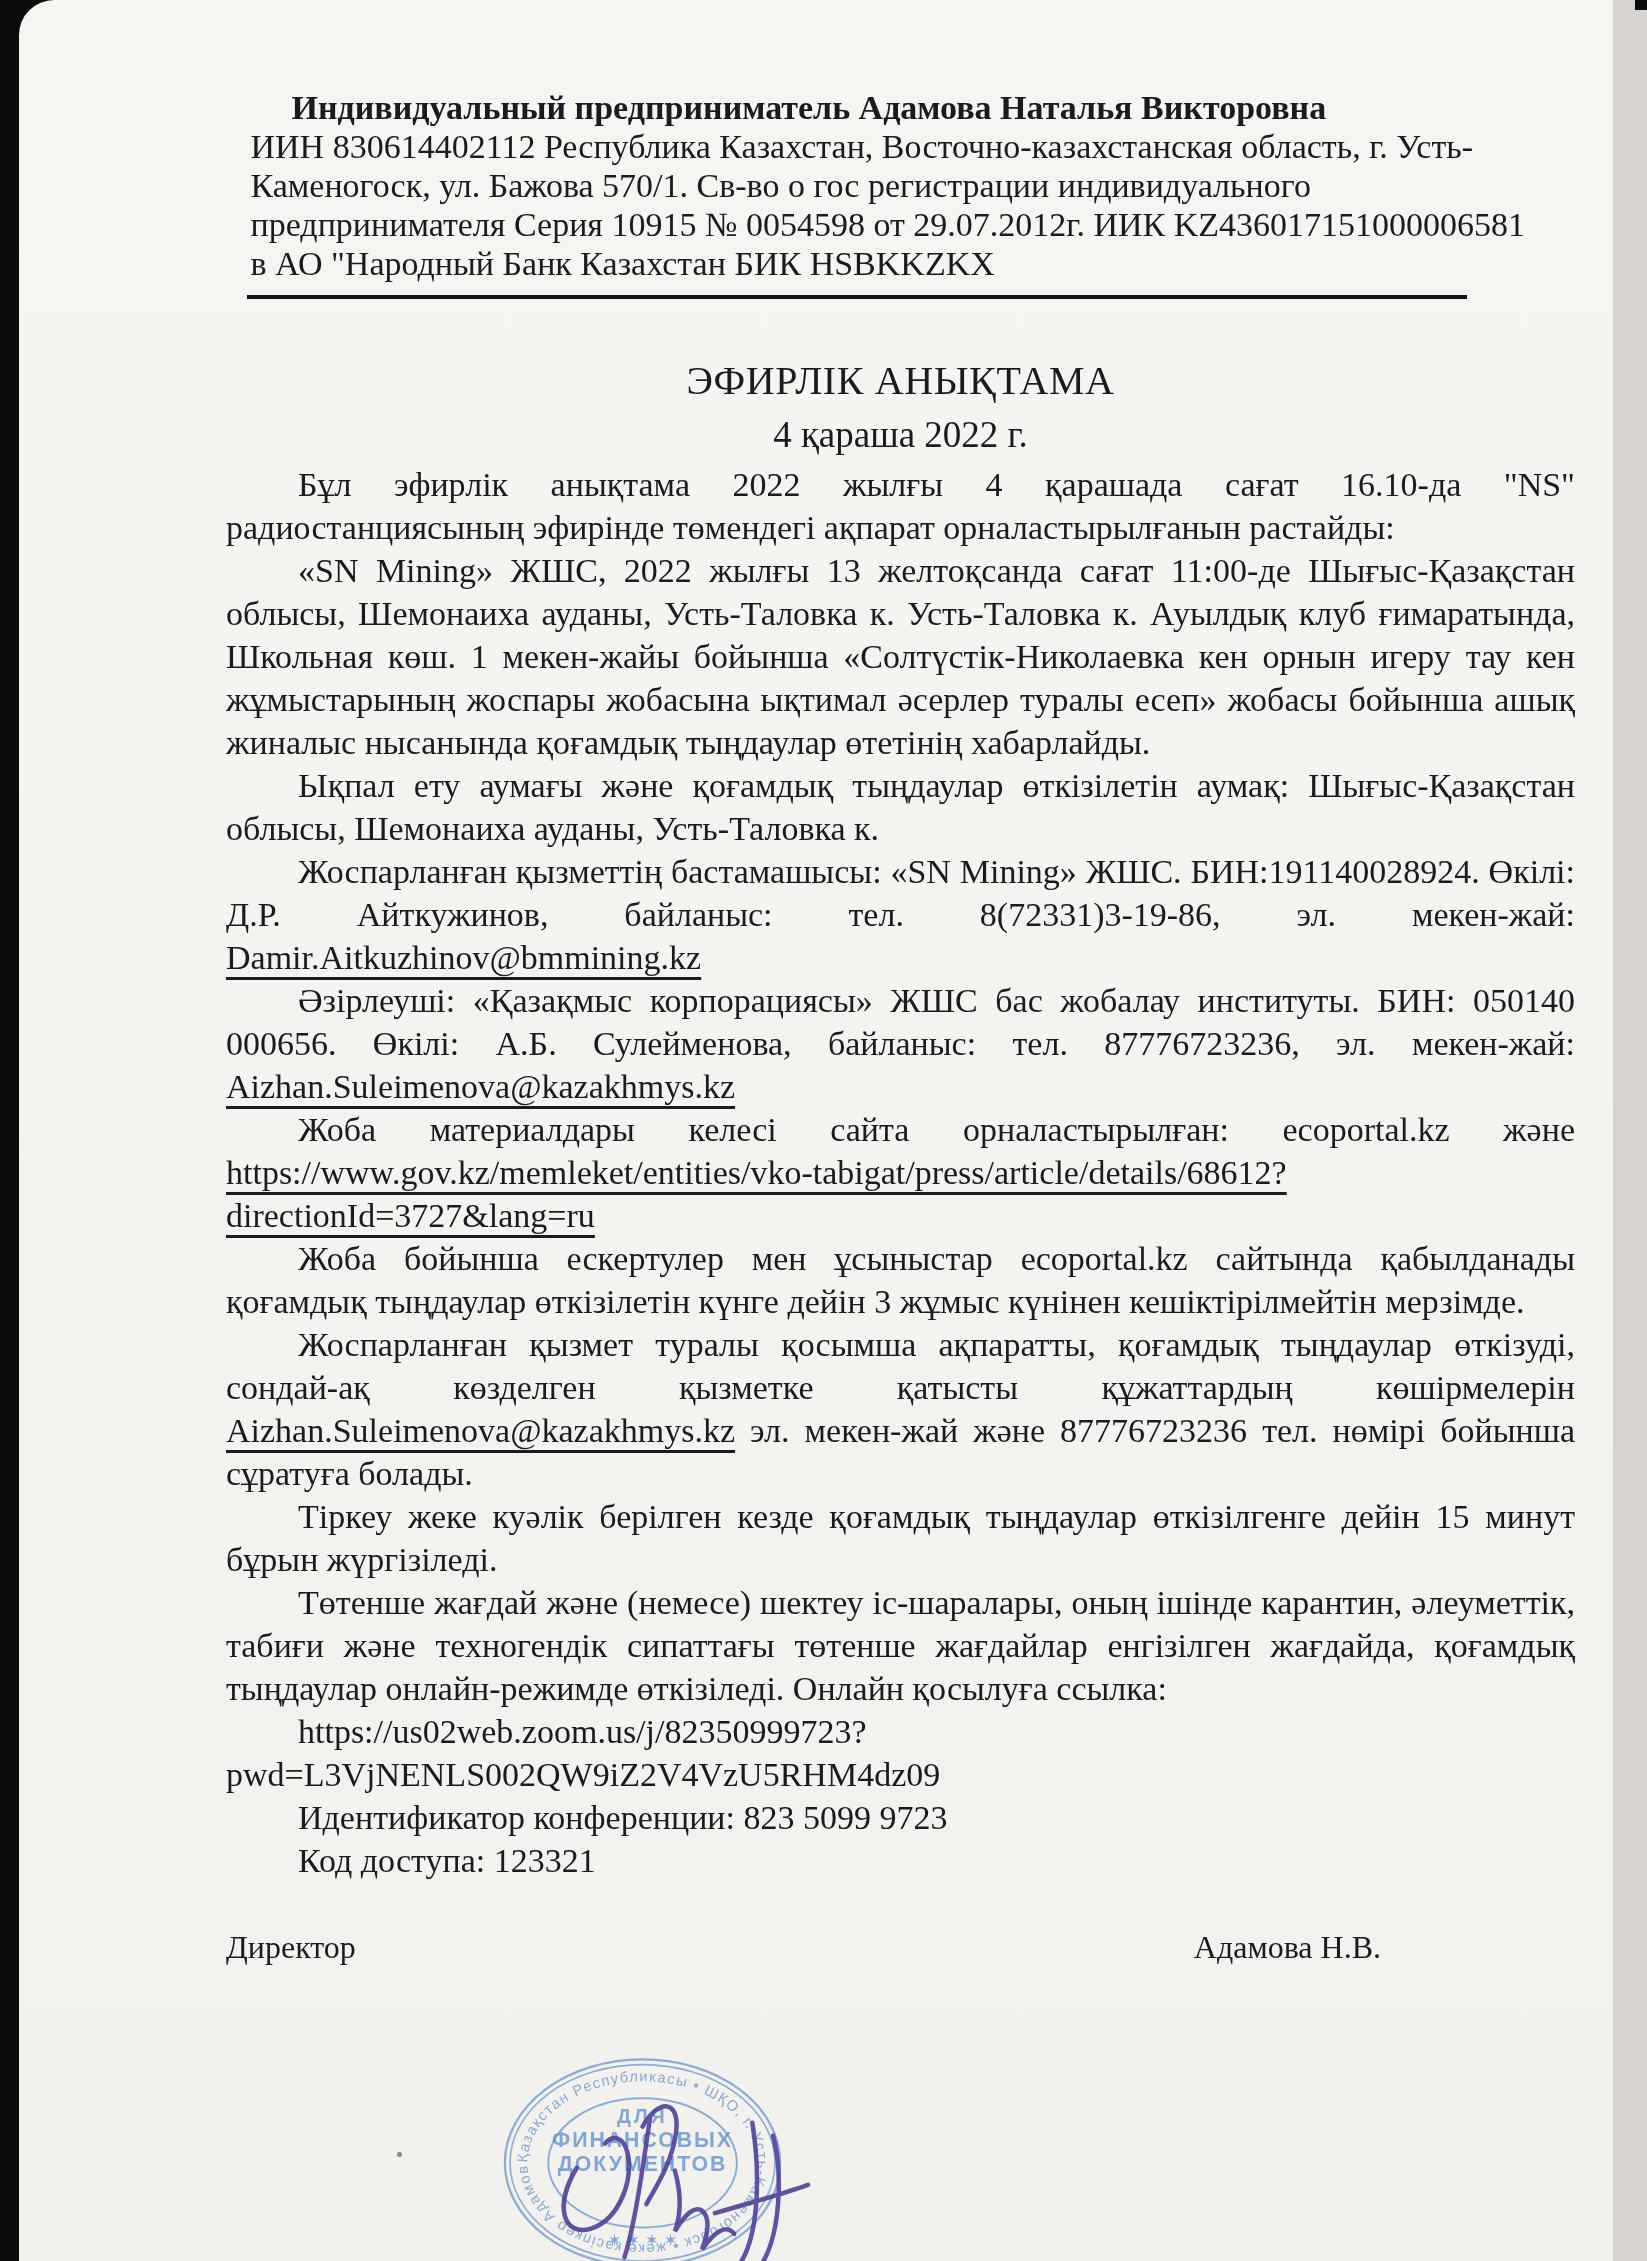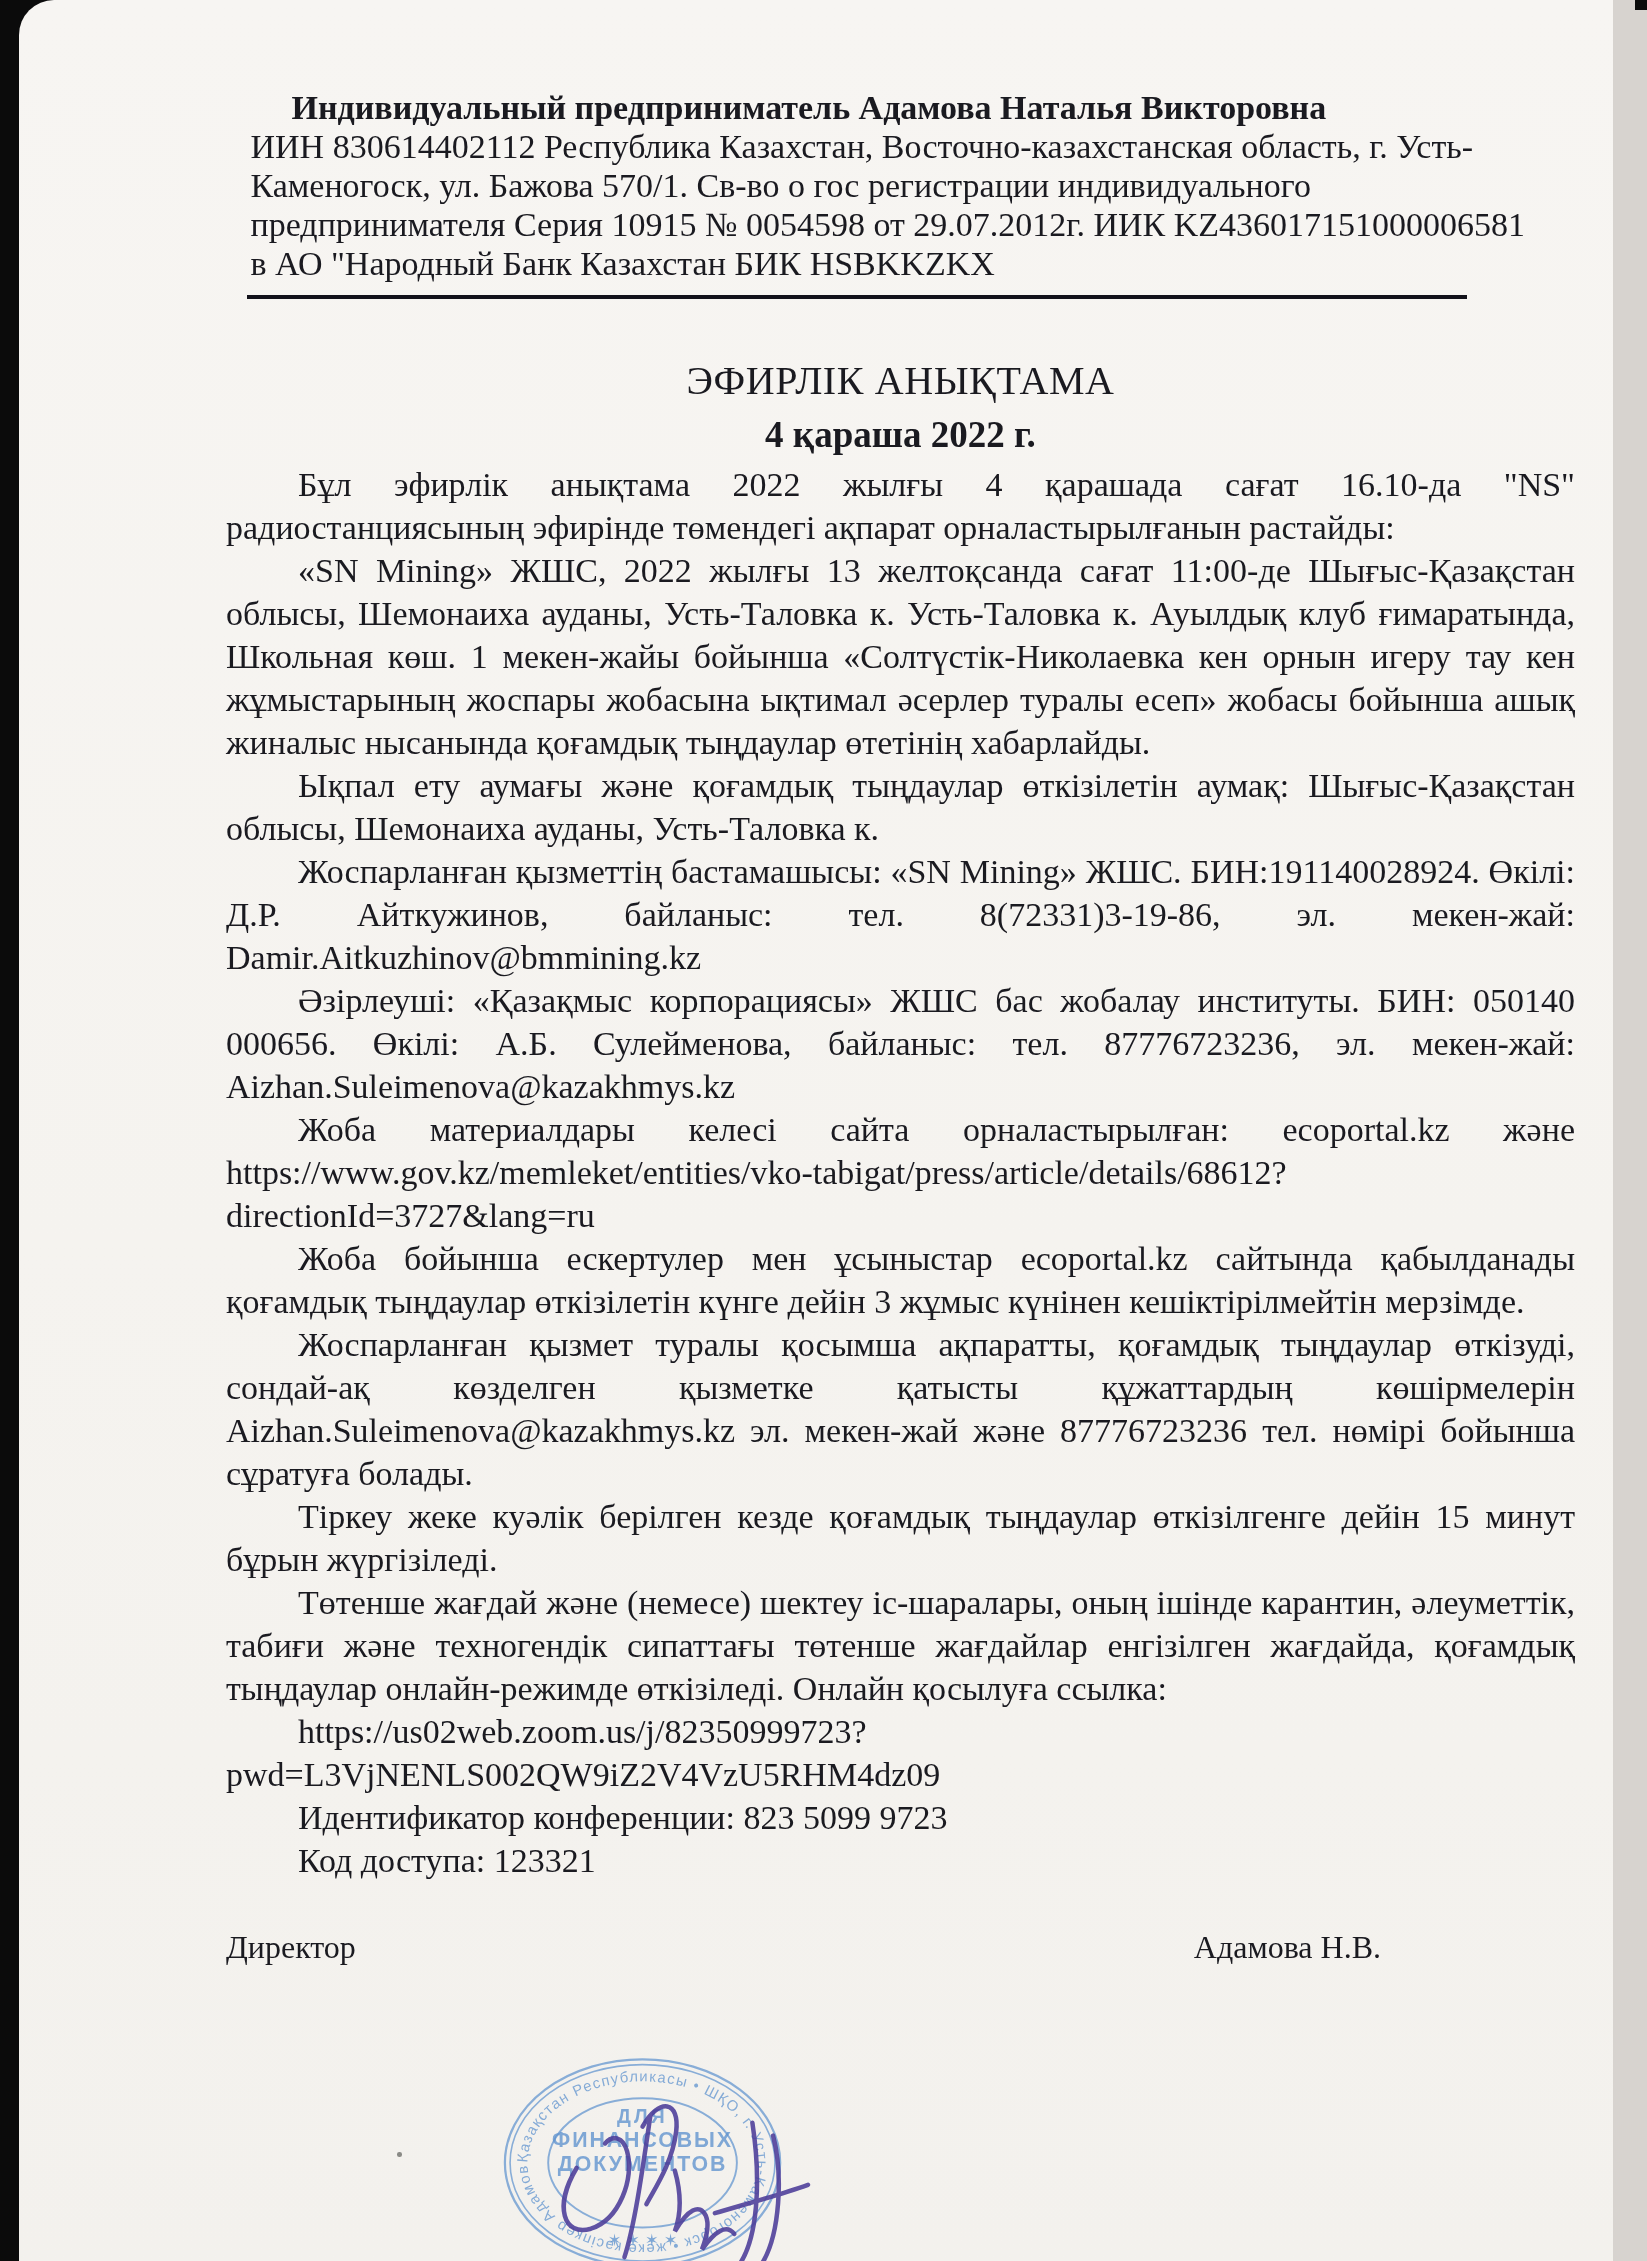--- a/index.html
+++ b/index.html
@@ -14,26 +14,26 @@
     border-top-left-radius:35px;
   }
   .right-band{position:absolute;left:1613px;top:0;width:34px;height:2261px;background:#d7d3cf;}
   .corner-tr{position:absolute;left:1635px;top:0;width:11.6px;height:9.7px;background:#0b0b0b;}
   .content{position:absolute;left:226px;top:16px;width:1349px;color:#1a1a20;}
   .header{margin-top:72px;margin-left:24.5px;font-size:34px;line-height:39px;}
   .header div{white-space:nowrap;}
   .header-bold{font-weight:bold;margin-left:41px;}
   .rule{margin:11.6px 0 0 21px;width:1220px;height:4.5px;background:#12121a;}
   .title1{margin-top:58px;text-align:center;font-weight:normal;font-size:40px;line-height:47px;letter-spacing:0.6px;}
-  .title2{margin-top:9px;text-align:center;font-weight:bold;font-size:37px;line-height:43px;}
+  .title2{margin-top:9px;text-align:center;font-weight:normal;font-size:37px;line-height:43px;}
   .body{margin-top:7px;font-size:34px;line-height:43px;text-align:justify;}
   .body p{margin:0;text-indent:72px;}
   .body p.noind{text-indent:0;}
   .jall{text-align-last:justify;}
-  .u{text-decoration-thickness:3.2px;text-underline-offset:7.8px;}
+  .u{text-decoration:underline;text-decoration-thickness:3.2px;text-underline-offset:7.8px;}
   .u2{text-decoration-thickness:3.9px;text-underline-offset:8.4px;}
   .sigrow{display:flex;justify-content:space-between;margin-top:47px;padding-right:194px;font-size:32px;}
   .speck{position:absolute;left:397px;top:2152px;width:4.5px;height:4.5px;border-radius:50%;background:#8a8a86;}
   .stamp-wrap{position:absolute;left:481px;top:2040px;width:336px;height:265px;}
   svg text{font-family:"Liberation Sans","DejaVu Sans",sans-serif;}
 </style>
 </head>
 <body>
 
 <div class="paper"></div>

